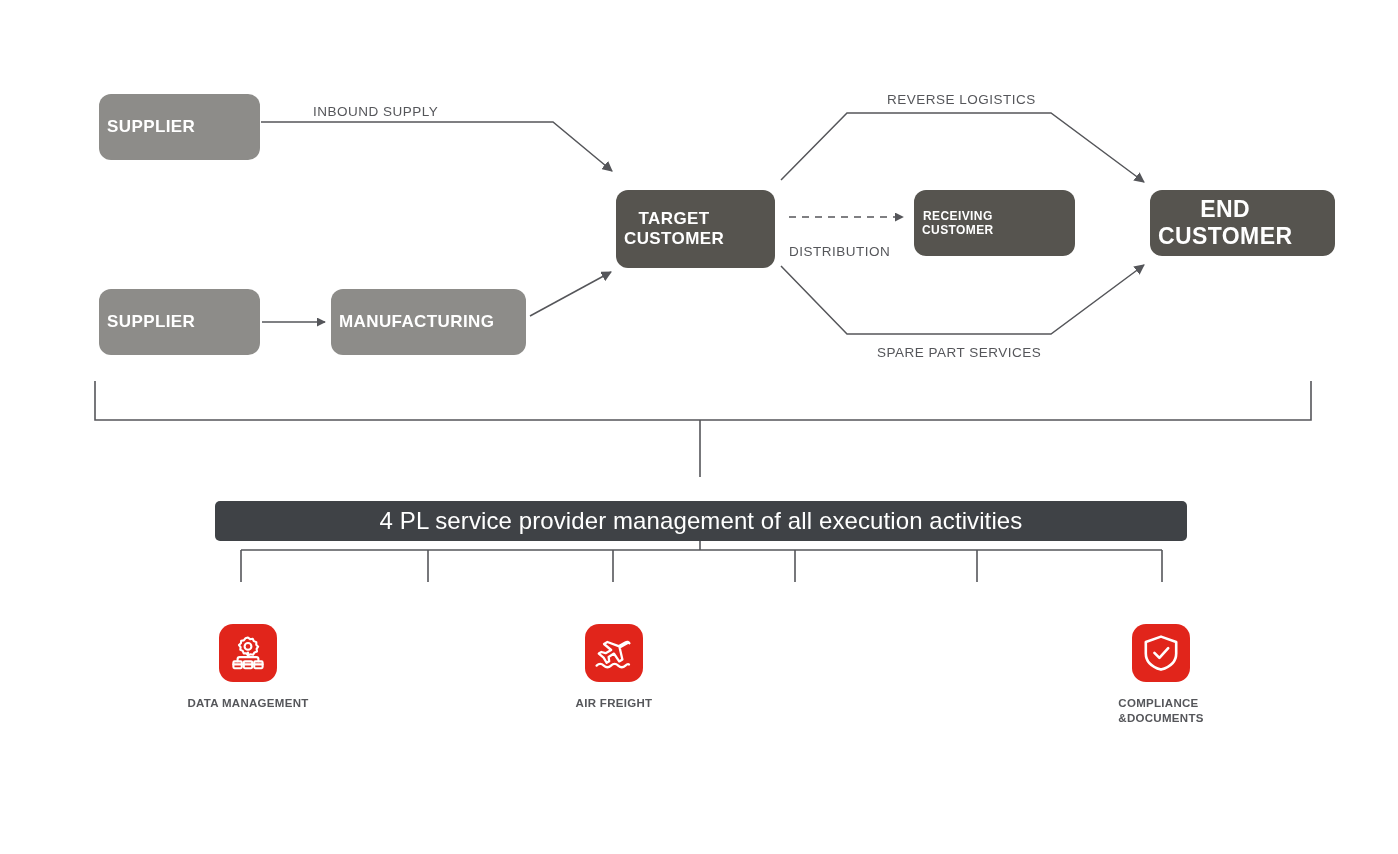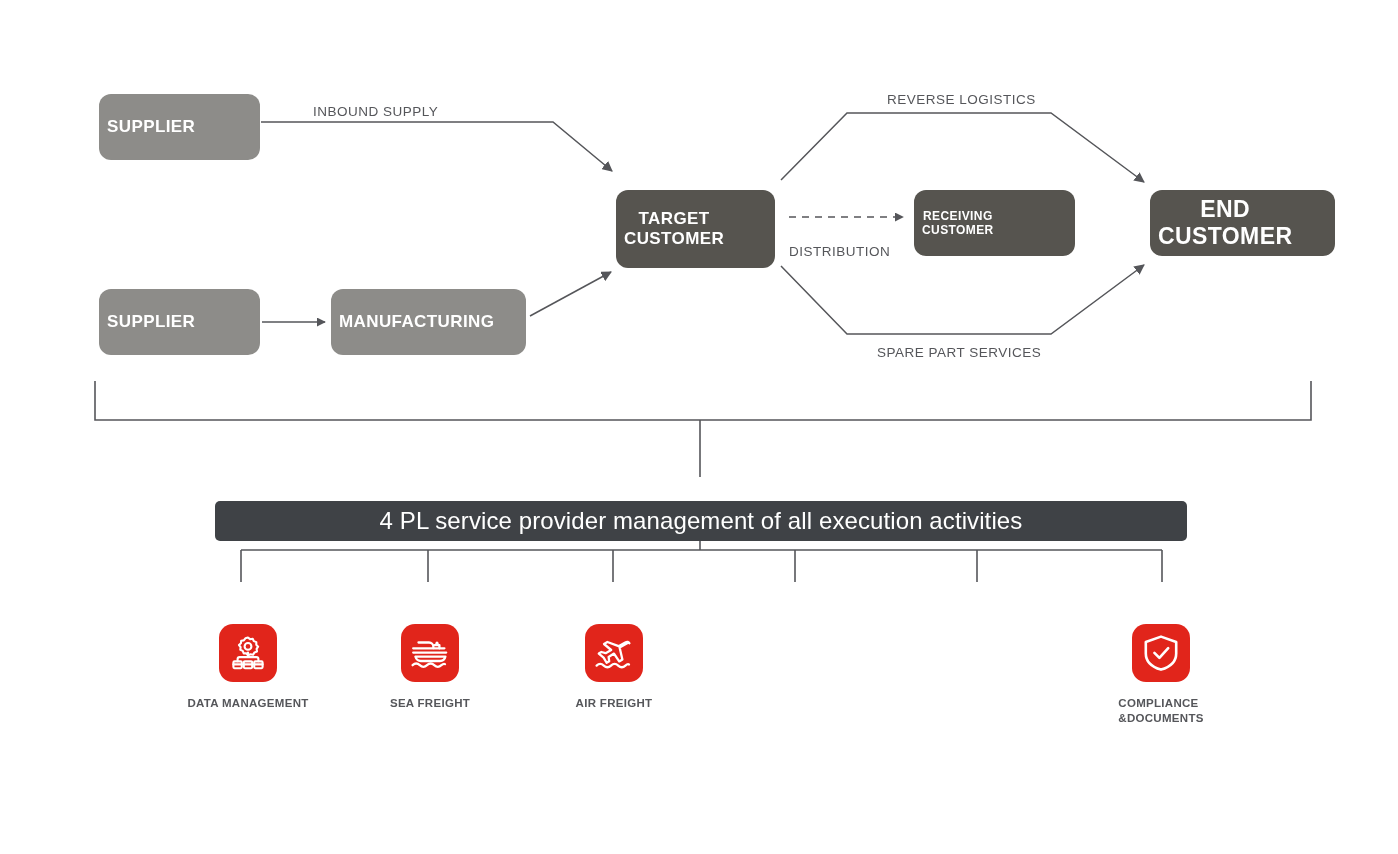--- a/index.html
+++ b/index.html
@@ -201,34 +201,20 @@
         <path d="M20 19.6 v4.4 M9.6 28.2 v-2.1 a2 2 0 0 1 2-2 h16.8 a2 2 0 0 1 2 2 v2.1"></path>
         <rect x="5.4" y="28.4" width="8.4" height="6.8" rx="1.1"></rect>
         <rect x="15.8" y="28.4" width="8.4" height="6.8" rx="1.1"></rect>
         <rect x="26.2" y="28.4" width="8.4" height="6.8" rx="1.1"></rect>
         <path d="M5.4 31.4 h8.4 M15.8 31.4 h8.4 M26.2 31.4 h8.4"></path>
       </svg>
     </div>
     <div class="caption">DATA MANAGEMENT</div>
   </div>
 
-  <div class="service" style="left:355px;top:624px;">
-    <div class="tile">
-      <svg width="42" height="42" viewBox="0 0 42 42" fill="none" stroke="#ffffff" stroke-width="2.3" stroke-linecap="round" stroke-linejoin="round">
-        <path d="M9.5 10.5 h10.5 a4.4 4.4 0 0 1 4.4 4.4 v1.3"></path>
-        <path d="M25.6 13.2 h4.8 v3.1"></path>
-        <circle cx="28" cy="11.2" r="1.6" fill="#ffffff" stroke="none"></circle>
-        <path d="M4.2 16.3 H35.4"></path>
-        <path d="M4.2 20.6 H37.2"></path>
-        <path d="M6.4 24.6 H36.4 a5.6 5.6 0 0 1 -5.6 4.4 H12.2 a5.6 5.6 0 0 1 -5.8 -4.4 z"></path>
-        <path d="M3.6 33.2 q3.6 -3.4 7.2 0 q3.6 3.4 7.2 0 q3.6 -3.4 7.2 0 q3.6 3.4 7.2 0 q2.2 -2 3.6 -1.1"></path>
-      </svg>
-    </div>
-    <div class="caption">SEA FREIGHT</div>
-  </div>
 
   <div class="service" style="left:539px;top:624px;">
     <div class="tile">
       <svg width="42" height="42" viewBox="0 0 42 42" fill="none" stroke="#ffffff" stroke-width="2.3" stroke-linecap="round" stroke-linejoin="round">
         <path d="M36.4 11.2 a2.6 2.6 0 0 0 -3.7 -1.0 L25.6 14.2 L14.4 10.0 L11.0 12.0 L18.2 18.0 L12.6 21.2 L8.4 20.0 L5.8 21.6 L10.6 25.6 L13.6 30.8 L16.2 29.2 L15.6 24.9 L21.0 21.6 L26.2 29.4 L29.4 27.4 L26.6 15.6 L34.6 11.0"></path>
         <path d="M3.6 33.6 q3.6 -3.4 7.2 0 q3.6 3.4 7.2 0 q3.6 -3.4 7.2 0 q3.6 3.4 7.2 0 q2.2 -2 3.6 -1.1"></path>
       </svg>
     </div>
     <div class="caption">AIR FREIGHT</div>
   </div>

